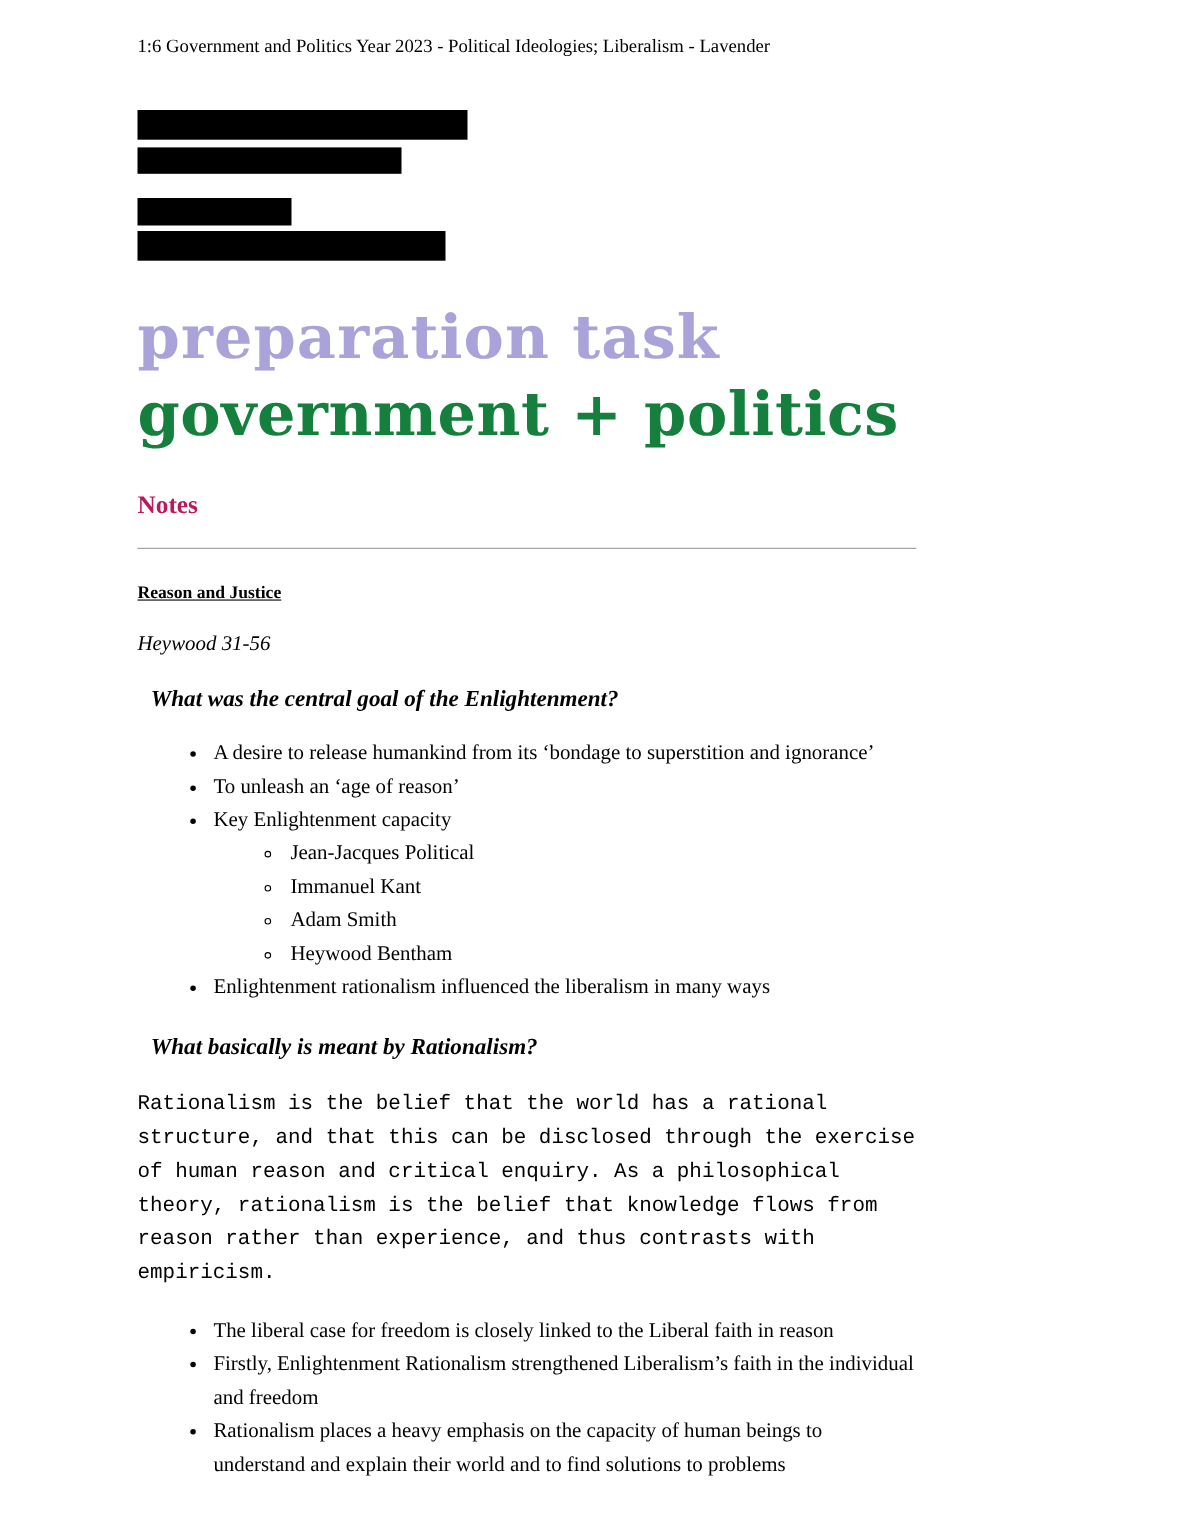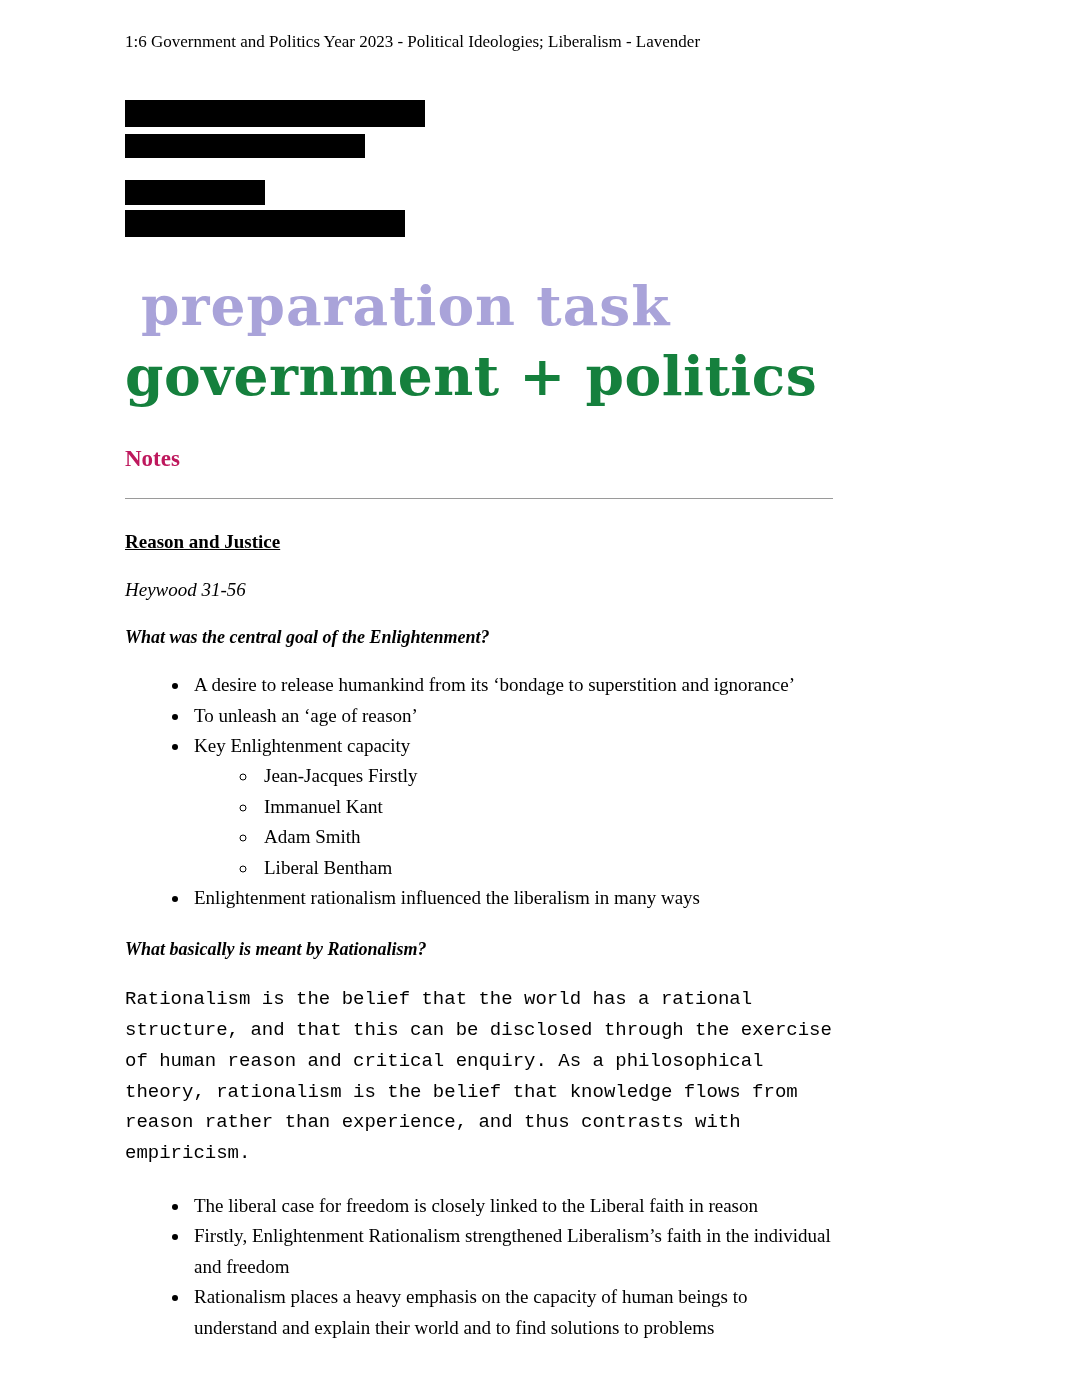--- a/index.html
+++ b/index.html
@@ -17,21 +17,21 @@
     line-height: 1.4;
     color: #000000;
   }
   .redactions { margin-top: 46px; }
   .bar { background: #000000; }
   .bar1 { width: 300px; height: 27px; margin-bottom: 7px; }
   .bar2 { width: 240px; height: 24px; margin-bottom: 22px; }
   .bar3 { width: 140px; height: 25px; margin-bottom: 5px; }
   .bar4 { width: 280px; height: 27px; }
   .accent-title {
-    margin: 40px 0 0 16px;
+    margin: 40px 0 0 0;
     font-family: "DejaVu Serif", "Liberation Serif", serif;
     font-size: 55px;
     font-weight: 700;
     letter-spacing: 1px;
     line-height: 1.05;
     color: #a9a3d9;
   }
   .main-title {
     margin: 12px 0 0 0;
     font-family: "DejaVu Serif", "Liberation Serif", serif;
@@ -48,32 +48,32 @@
     color: #be185d;
   }
   .divider {
     margin: 26px 0 0 0;
     border: none;
     border-top: 1px solid #9a9a9a;
     height: 0;
   }
   .section-heading {
     margin: 32px 0 0 0;
-    font-size: 19px;
+    font-size: 16px;
     font-weight: 700;
     text-decoration: underline;
   }
   .reference {
     margin: 26px 0 0 0;
     font-size: 19px;
     font-style: italic;
   }
   .question {
-    margin: 26px 0 0 0;
-    font-size: 18px;
+    margin: 26px 0 0 12px;
+    font-size: 21px;
     font-weight: 700;
     font-style: italic;
   }
   .body-paragraph {
     margin: 24px 0 0 0;
     font-size: 19px;
     line-height: 1.62;
     font-family: Liberation Mono, monospace;
   }
   ul.bullets {
@@ -116,24 +116,24 @@
 
   <p class="reference">Heywood 31-56</p>
 
   <p class="question">What was the central goal of the Enlightenment?</p>
 
   <ul class="bullets">
     <li><span>A desire to release humankind from its ‘bondage to superstition and ignorance’</span></li>
     <li><span>To unleash an ‘age of reason’</span></li>
     <li><span>Key Enlightenment capacity</span>
       <ul class="sub-bullets">
-        <li><span>Jean-Jacques Firstly</span></li>
+        <li><span>Jean-Jacques Political</span></li>
         <li><span>Immanuel Kant</span></li>
         <li><span>Adam Smith</span></li>
-        <li><span>Liberal Bentham</span></li>
+        <li><span>Heywood Bentham</span></li>
       </ul>
     </li>
     <li><span>Enlightenment rationalism influenced the liberalism in many ways</span></li>
   </ul>
 
   <p class="question">What basically is meant by Rationalism?</p>
 
   <p class="body-paragraph">Rationalism is the belief that the world has a rational structure, and that this can be disclosed through the exercise of human reason and critical enquiry. As a philosophical theory, rationalism is the belief that knowledge flows from reason rather than experience, and thus contrasts with empiricism.</p>
 
   <ul class="bullets">

